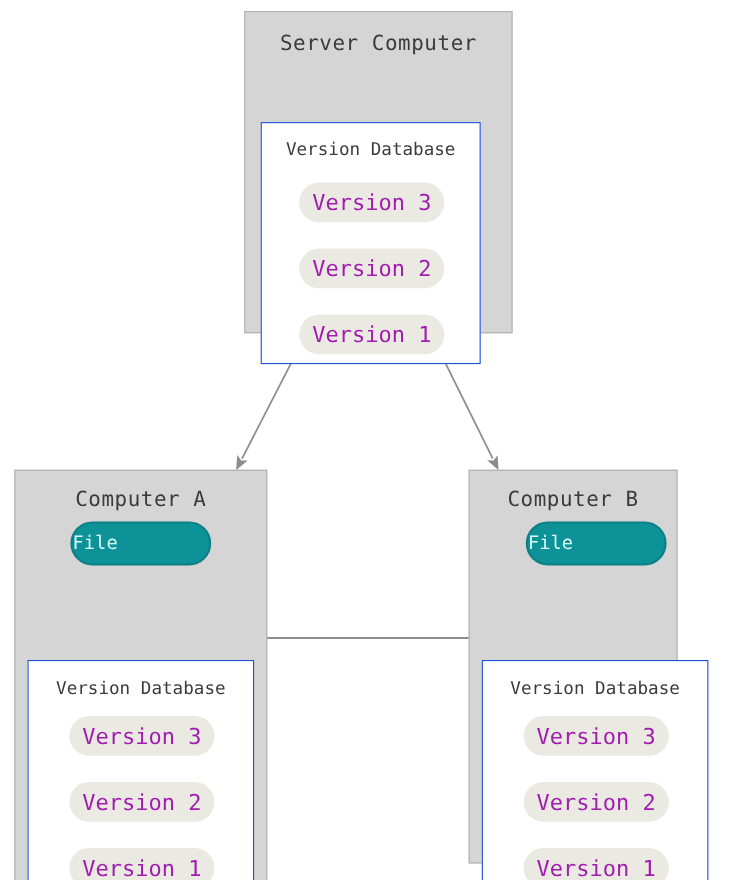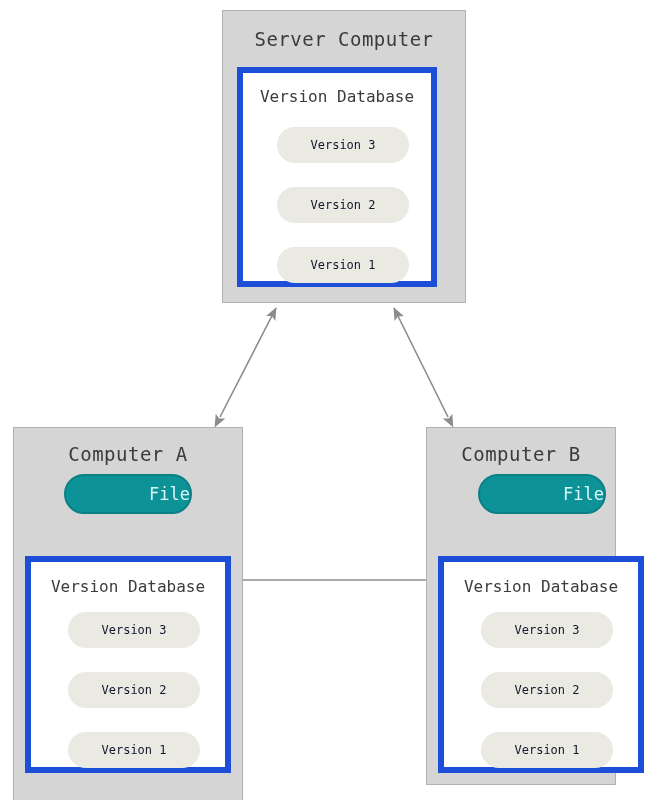--- a/index.html
+++ b/index.html
@@ -43,56 +43,57 @@
     font-size: 19px;
     letter-spacing: 0.5px;
     line-height: 1;
     white-space: nowrap;
   }
 
   
   .vdb {
     position: absolute;
     background: #ffffff;
-    border: 6px solid #1d4ed8;
+    border: 1px solid #1d4ed8;
     box-sizing: border-box;
+    margin-top: 44px;
   }
   .vdb-title {
     text-align: center;
     color: #3b3b3b;
     font-size: 16px;
     line-height: 1;
     white-space: nowrap;
   }
 
   
   .pill {
     position: absolute;
     background: #eaeae3;
     border-radius: 999px;
-    color: #0f172a;
-    font-size: 12px;
+    color: #a21caf;
+    font-size: 20px;
     display: flex;
     align-items: center;
     justify-content: center;
     box-sizing: border-box;
     white-space: nowrap;
   }
 
   
   .file-pill {
     position: absolute;
     background: #0d9298;
     border: 2px solid #0b8086;
     border-radius: 999px;
     color: #d9f7f7;
     font-size: 17px;
     display: flex;
     align-items: center;
-    justify-content: flex-end;
+    justify-content: flex-start;
     box-sizing: border-box;
     white-space: nowrap;
   }
 </style>
 </head>
 <body>
 
 <div id="diagram-root">
 
   <svg class="connectors" viewBox="0 0 668 800">

